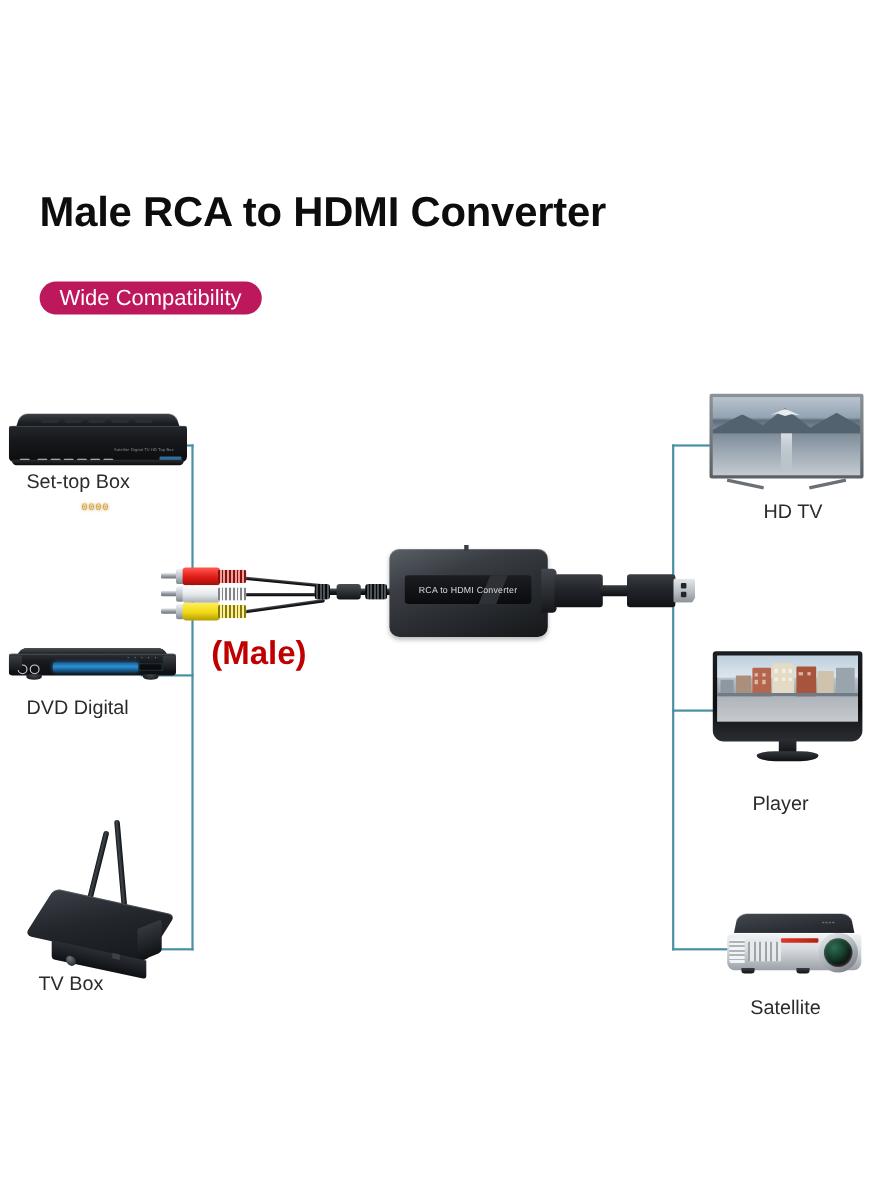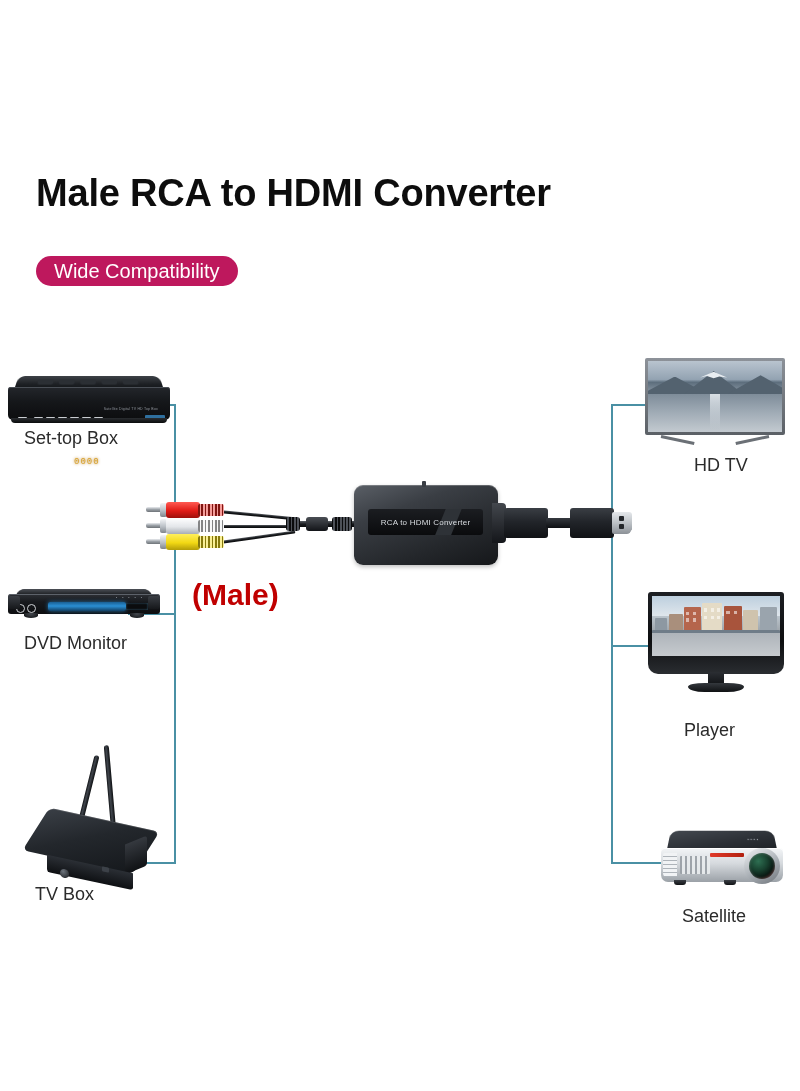--- a/index.html
+++ b/index.html
@@ -194,21 +194,21 @@
     position: absolute; left: 44px; top: 124px; width: 9px; height: 9px;
     background: radial-gradient(circle at 35% 30%,#6e757e,#15171a);
     border-radius: 50%; transform: skewY(12deg);
   }
   .tvbox-logo {
     position: absolute; left: 86px; top: 122px; width: 7px; height: 5px;
     background: #3c4148; border-radius: 1px; transform: skewY(12deg);
   }
 
   
-  .rig { position: absolute; left: 146px; top: 481px; width: 470px; height: 95px; }
+  .rig { position: absolute; left: 146px; top: 495px; width: 470px; height: 95px; }
 
   .rca { position: absolute; height: 16px; }
   .rca-pin {
     position: absolute; left: 0; top: 5px; width: 17px; height: 5px;
     background: linear-gradient(180deg,#e9ecef,#9aa0a6 50%,#6d7277);
     border-radius: 2px;
   }
   .rca-collar {
     position: absolute; left: 14px; top: 1px; width: 7px; height: 14px;
     background: linear-gradient(180deg,#f2f4f6,#b9bfc5 55%,#80868c);
@@ -468,21 +468,21 @@
       <div class="dvd-knob" style="left:19px;"></div>
       <div class="dvd-dots">• • • • •</div>
       <div class="dvd-tray"></div>
       <div class="dvd-disp"></div>
     </div>
     <div class="dvd-side" style="left:0;"></div>
     <div class="dvd-side" style="right:0;"></div>
     <div class="dvd-foot" style="left:16px;"></div>
     <div class="dvd-foot" style="right:16px;"></div>
   </div>
-  <div class="dev-label" style="left:24px; top:633px;">DVD Monitor</div>
+  <div class="dev-label" style="left:24px; top:633px;">DVD Digital</div>
 
   <div class="tvbox">
     <div class="ant ant-a"></div>
     <div class="ant ant-b"></div>
     <div class="tvbox-top"></div>
     <div class="tvbox-side"></div>
     <div class="tvbox-front"></div>
     <div class="tvbox-pwr"></div>
     <div class="tvbox-logo"></div>
   </div>

